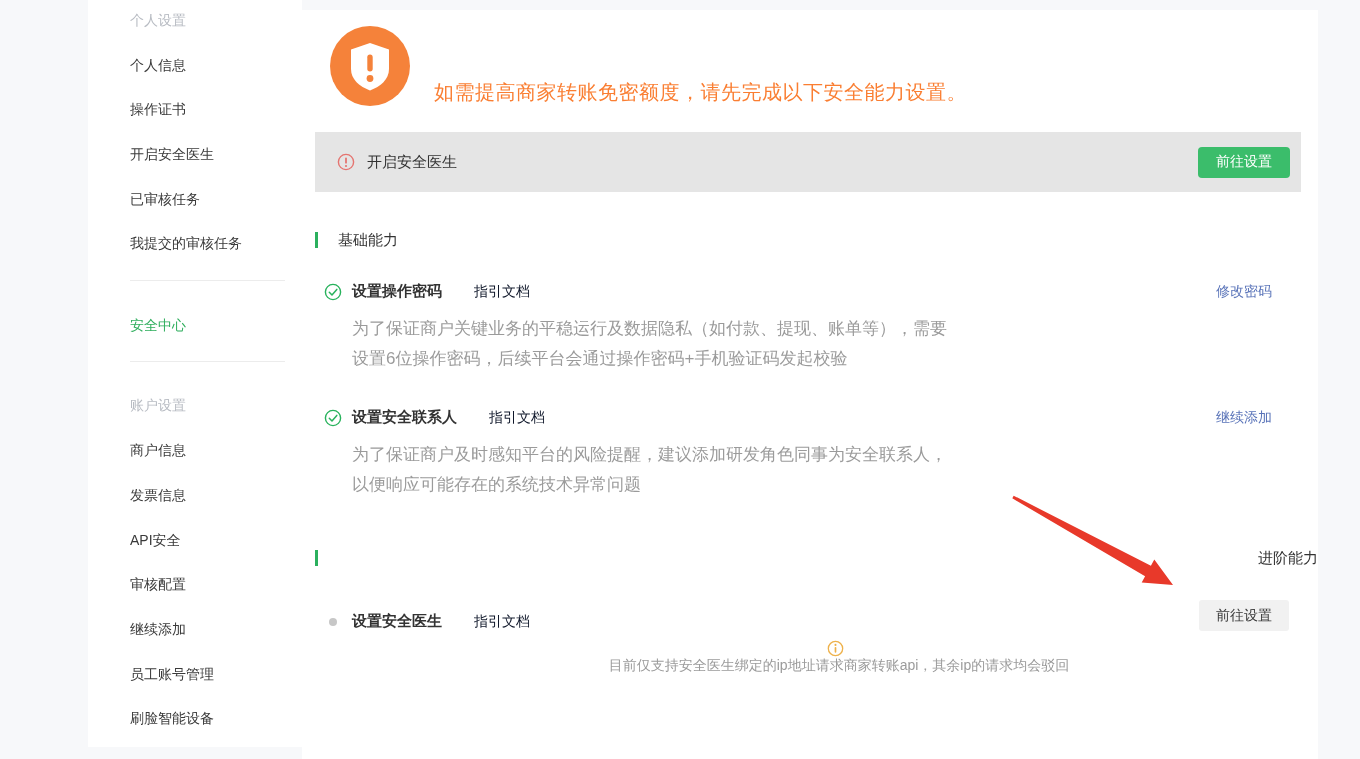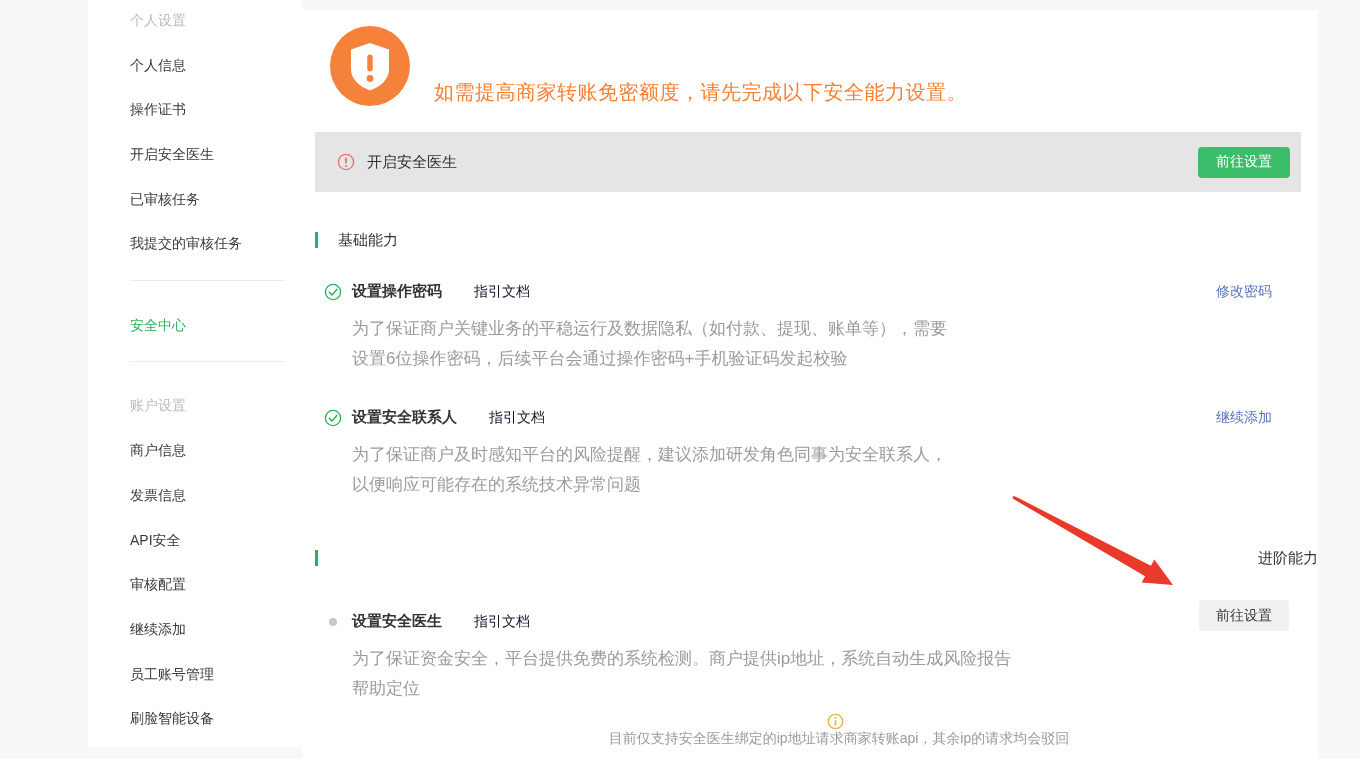--- a/index.html
+++ b/index.html
@@ -126,21 +126,20 @@
   <div class="section-title" style="margin-top:50px;text-align:right;">进阶能力</div>
 
   <div class="cap-item adv">
     <span class="cap-icon">
         <span class="dot"></span>
       </span>
     <span class="cap-title">设置安全医生</span>
     <a class="doc-link">指引文档</a>
     <button class="btn-grey">前往设置</button>
   </div>
-  <div class="cap-desc" style="max-width:660px;">为了保证资金安全，平台提供免费的系统检测。商户提供ip地址，系统自动生成风险报告帮助定位</div>
   <div class="cap-note">
     <span class="cap-icon">
       <svg width="17" height="17" viewBox="0 0 18 18">
         <circle cx="9" cy="9" r="7.6" fill="none" stroke="#eeb14a" stroke-width="1.4"></circle>
         <circle cx="9" cy="5.2" r="1.1" fill="#eeb14a"></circle>
         <rect x="8.1" y="7.4" width="1.8" height="6" rx="0.9" fill="#eeb14a"></rect>
       </svg>
     </span>
     <span class="note-text">目前仅支持安全医生绑定的ip地址请求商家转账api，其余ip的请求均会驳回</span>
   </div>

